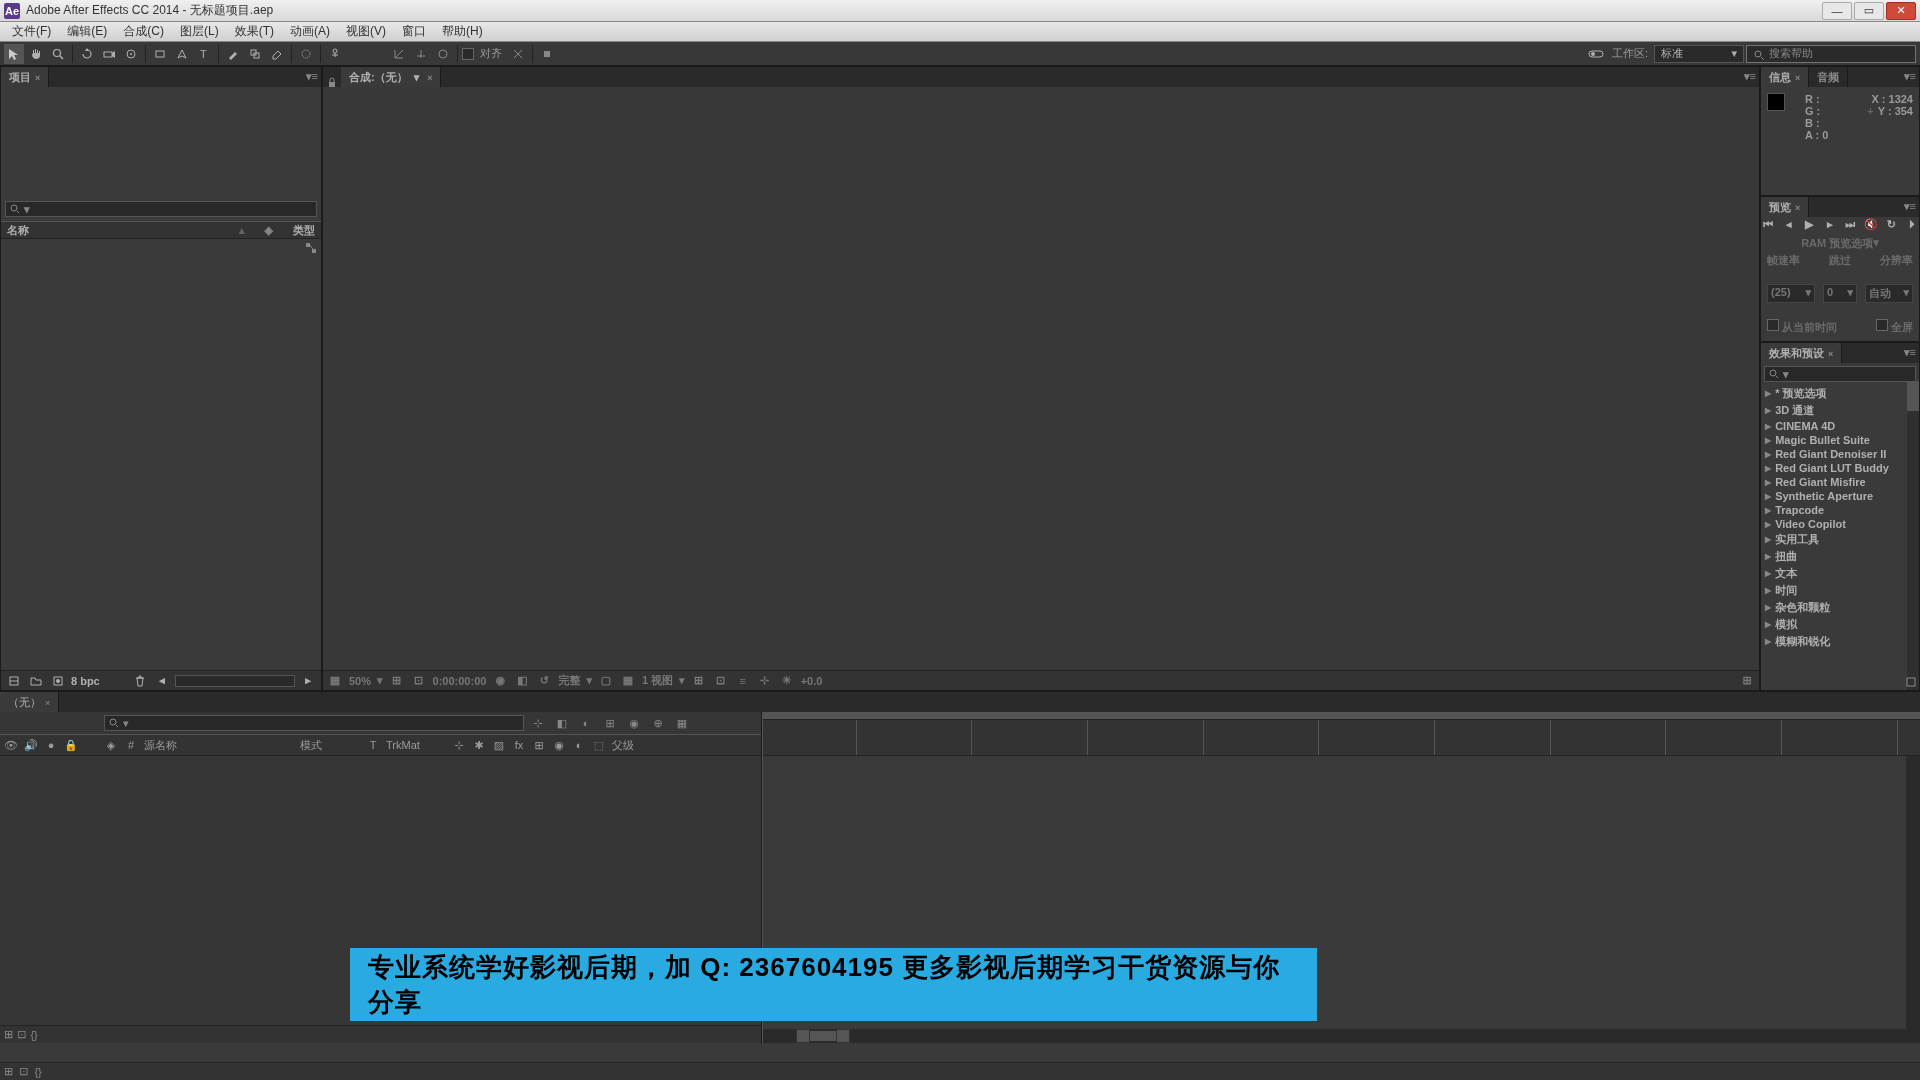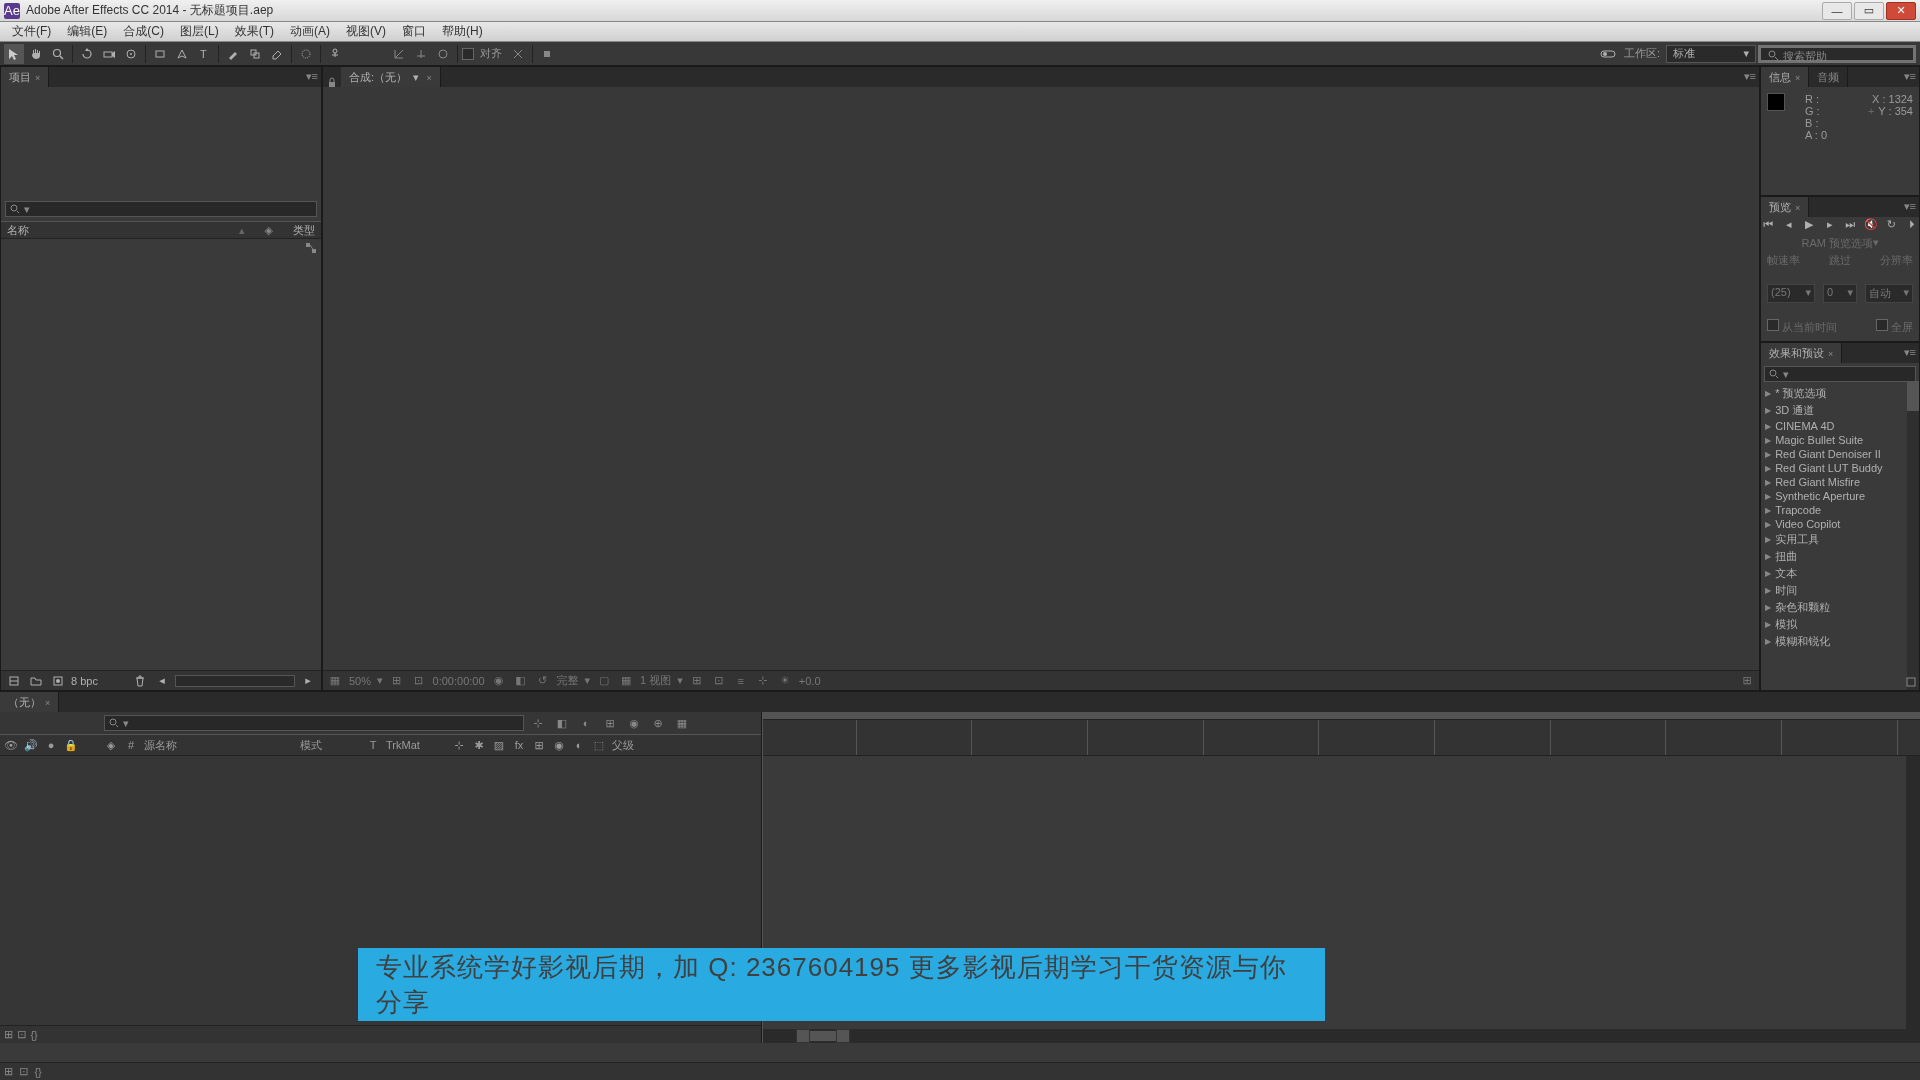--- a/index.html
+++ b/index.html
@@ -1,33 +1,33 @@
 <!DOCTYPE html>
 <html><head>
 <meta charset="utf-8">
 <style>
 * { margin: 0; padding: 0; box-sizing: border-box; font-family: "Microsoft YaHei", Tahoma, Arial, sans-serif; font-size: 11px; user-select: none; }
 body { background: #3a3a3a; width: 1920px; height: 1080px; overflow: hidden; position: relative; }
 .titlebar { height: 22px; background: linear-gradient(#f0f0f0, #d8d8d8); display: flex; align-items: center; padding: 0 4px; border-bottom: 1px solid #888; }
-.titlebar .icon { width: 16px; height: 16px; background: #5a3a8a; border-radius: 2px; display: flex; align-items: center; justify-content: center; color: #fff; font-size: 13px; font-weight: normal; }
+.titlebar .icon { width: 16px; height: 16px; background: #5a3a8a; border-radius: 2px; display: flex; align-items: center; justify-content: center; color: #fff; font-size: 11px; font-weight: bold; }
 .titlebar .title { margin-left: 6px; color: #333; font-size: 12px; }
 .titlebar .winbtns { margin-left: auto; display: flex; }
 .titlebar .winbtn { width: 30px; height: 18px; margin-left: 2px; background: #e8e8e8; border: 1px solid #aaa; border-radius: 2px; display: flex; align-items: center; justify-content: center; color: #333; font-size: 11px; }
 .titlebar .winbtn.close { background: #d04a3a; color: #fff; border-color: #a03020; }
 .menubar { height: 20px; background: linear-gradient(#e8e8e8, #d0d0d0); display: flex; align-items: center; padding: 0 4px; border-bottom: 1px solid #888; }
 .menubar .mitem { padding: 2px 8px; color: #333; font-size: 12px; cursor: default; }
 .toolbar { height: 24px; background: #383838; display: flex; align-items: center; padding: 0 4px; gap: 2px; border-bottom: 1px solid #1a1a1a; }
 .toolbar .tbtn { width: 20px; height: 20px; display: flex; align-items: center; justify-content: center; color: #b0b0b0; cursor: default; }
 .toolbar .tbtn.sel { background: #555; }
 .toolbar .sep { width: 1px; height: 18px; background: #222; margin: 0 2px; }
 .toolbar .spacer { flex: 1; }
 .toolbar .label { color: #9a9a9a; font-size: 11px; padding: 0 4px; }
 .toolbar .dropdown { background: #2a2a2a; border: 1px solid #555; color: #b0b0b0; padding: 1px 6px; min-width: 90px; height: 18px; display: flex; align-items: center; justify-content: space-between; }
-.toolbar .searchbox { background: #2a2a2a; border: 3px solid #737373; color: #888; padding: 1px 6px; width: 158px; height: 18px; display: flex; align-items: flex-start; }
-.main { display: flex; height: 625px; }
+.toolbar .searchbox { background: #2a2a2a; border: 1px solid #737373; color: #888; padding: 1px 6px; width: 170px; height: 18px; display: flex; align-items: flex-end; }
+.main { display: flex; height: 625px; font-weight: bold; }
 .panel-frame { background: #3a3a3a; border: 1px solid #1a1a1a; display: flex; flex-direction: column; }
 .panel-tabs { height: 20px; background: #2a2a2a; display: flex; align-items: flex-end; position: relative; }
 .panel-tab { padding: 3px 8px 2px; background: #3a3a3a; color: #b0b0b0; font-size: 11px; border-right: 1px solid #1a1a1a; display: flex; align-items: center; gap: 4px; }
 .panel-tab .x { color: #888; font-size: 9px; }
 .panel-tab.inactive { background: #2a2a2a; color: #888; }
 .panel-menu-btn { position: absolute; right: 2px; top: 2px; color: #888; width: 14px; height: 14px; display: flex; align-items: center; justify-content: center; }
 .panel-body { flex: 1; background: #3a3a3a; position: relative; }
 .project-search { margin: 4px; height: 16px; background: #282828; border: 1px solid #555; display: flex; align-items: center; padding: 0 4px; color: #888; }
 .project-header { height: 18px; background: #333; border-top: 1px solid #555; border-bottom: 1px solid #222; display: flex; align-items: center; padding: 0 6px; gap: 20px; color: #b0b0b0; }
 .project-header .col1 { flex: 1; display: flex; align-items: center; gap: 4px; }
@@ -60,21 +60,21 @@
 .tl-header { height: 22px; background: #333; border-top: 1px solid #555; border-bottom: 1px solid #222; display: flex; align-items: center; padding: 0 4px; color: #9a9a9a; gap: 6px; }
 .tl-header .hicon { width: 14px; height: 14px; display: flex; align-items: center; justify-content: center; }
 .tl-right { flex: 1; background: #3a3a3a; position: relative; border-left: 1px solid #555; }
 .tl-ruler-strip { height: 8px; background: #545454; border-bottom: 1px solid #222; }
 .tl-ruler { height: 36px; background: #333; border-bottom: 1px solid #222; position: relative; }
 .tl-tick { position: absolute; top: 0; bottom: 0; border-left: 1px solid #555; }
 .tl-footer { height: 18px; background: #333; border-top: 1px solid #222; display: flex; align-items: center; padding: 0 4px; gap: 4px; color: #888; }
 .tl-zoom-bar { position: absolute; left: 0; bottom: 0; height: 14px; right: 14px; background: #2a2a2a; display: flex; align-items: center; }
 .tl-zoom-handle { width: 14px; height: 14px; background: #555; border: 1px solid #333; }
 .tl-corner { position: absolute; right: 0; bottom: 0; width: 14px; height: 14px; background: #2a2a2a; }
-.banner { position: absolute; left: 358px; top: 948px; width: 967px; height: 73px; background: #29abe2; display: flex; align-items: center; justify-content: center; color: #404040; font-size: 26px; font-weight: 400; padding: 0 18px; letter-spacing: 1px; }
+.banner { position: absolute; left: 350px; top: 948px; width: 967px; height: 73px; background: #29abe2; display: flex; align-items: center; justify-content: center; color: #000000; font-size: 26px; font-weight: 700; padding: 0 18px; letter-spacing: 1px; }
 .bottom-status { position: absolute; left: 0; right: 0; bottom: 0; height: 18px; background: #333; border-top: 1px solid #222; display: flex; align-items: center; padding: 0 4px; gap: 6px; color: #888; }
 .chk { width: 12px; height: 12px; border: 1px solid #666; background: #2a2a2a; display: inline-flex; align-items: center; justify-content: center; }
 svg { display: block; }
 </style>
 </head>
 <body>
 
 <div class="titlebar">
   <div class="icon">Ae</div>
   <div class="title">Adobe After Effects CC 2014 - 无标题项目.aep</div>

